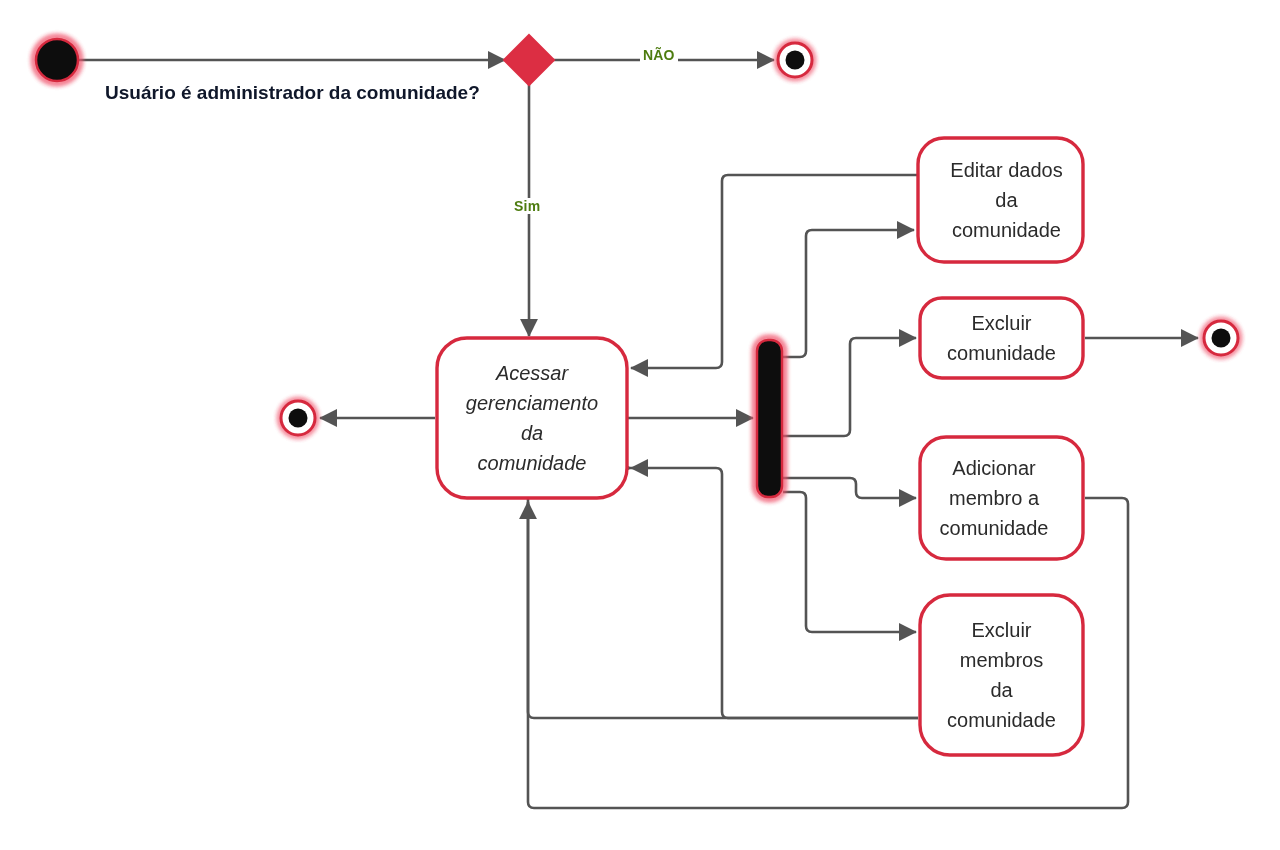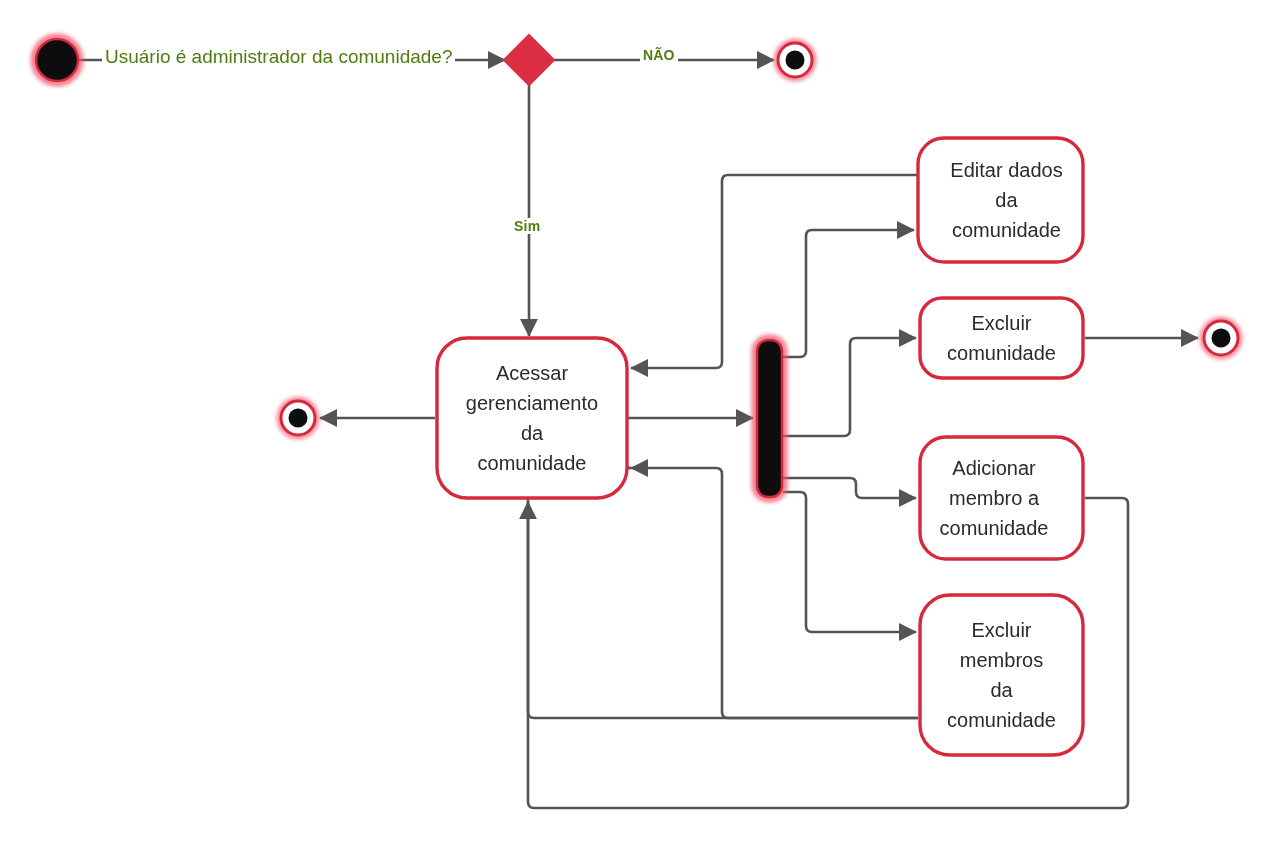--- a/index.html
+++ b/index.html
@@ -43,24 +43,25 @@
     color: #4d7c0f;
     font-family: "Liberation Sans", sans-serif;
     font-weight: bold;
     font-size: 14px;
     letter-spacing: 0.2px;
     background: #ffffff;
     padding: 0 3px;
     white-space: nowrap;
   }
   .edge-label.plain {
-    font-weight: normal;
+    font-weight: bold;
     font-size: 19px;
     letter-spacing: 0;
-    color: #4d7c0f;
+    color: #0f172a;
+    margin-top: 36px;
   }
 </style>
 </head>
 <body>
 
 <div id="diagram-root">
 
   <svg id="diagram-svg" viewBox="0 0 1280 850" xmlns="http://www.w3.org/2000/svg">
     <defs>
       <marker id="arrow" viewBox="0 0 10 10" refX="9.5" refY="5" markerWidth="7" markerHeight="7" orient="auto-start-reverse">
@@ -151,23 +152,23 @@
     <g>
       <rect x="755" y="338" width="29" height="161" rx="13" ry="13" fill="none" stroke="#f0566e" stroke-width="4" filter="url(#glow)" opacity="0.85"></rect>
       <rect x="757" y="340" width="25" height="157" rx="11" ry="11" fill="#0d0d0d" stroke="#d6293e" stroke-width="2.5"></rect>
     </g>
   </svg>
 
   <div class="edge-label plain" style="left:102px; top:46px;">Usuário é administrador da comunidade?</div>
 
   <div class="edge-label" style="left:640px; top:47px;">NÃO</div>
 
-  <div class="edge-label" style="left:511px; top:198px;margin-top:20px;">Sim</div>
+  <div class="edge-label" style="left:511px; top:198px;">Sim</div>
 
-  <div class="node-label" style="left:437px; top:338px; width:190px; height:160px;">Acessar
+  <div class="node-label" style="left:437px; top:338px; width:190px; height:160px;font-style:italic;">Acessar
 gerenciamento
 da
 comunidade</div>
 
   <div class="node-label" style="left:918px; top:138px; width:165px; height:124px;padding-left:6px;">Editar dados
 da
 comunidade</div>
 
   <div class="node-label" style="left:920px; top:298px; width:163px; height:80px;">Excluir
 comunidade</div>

